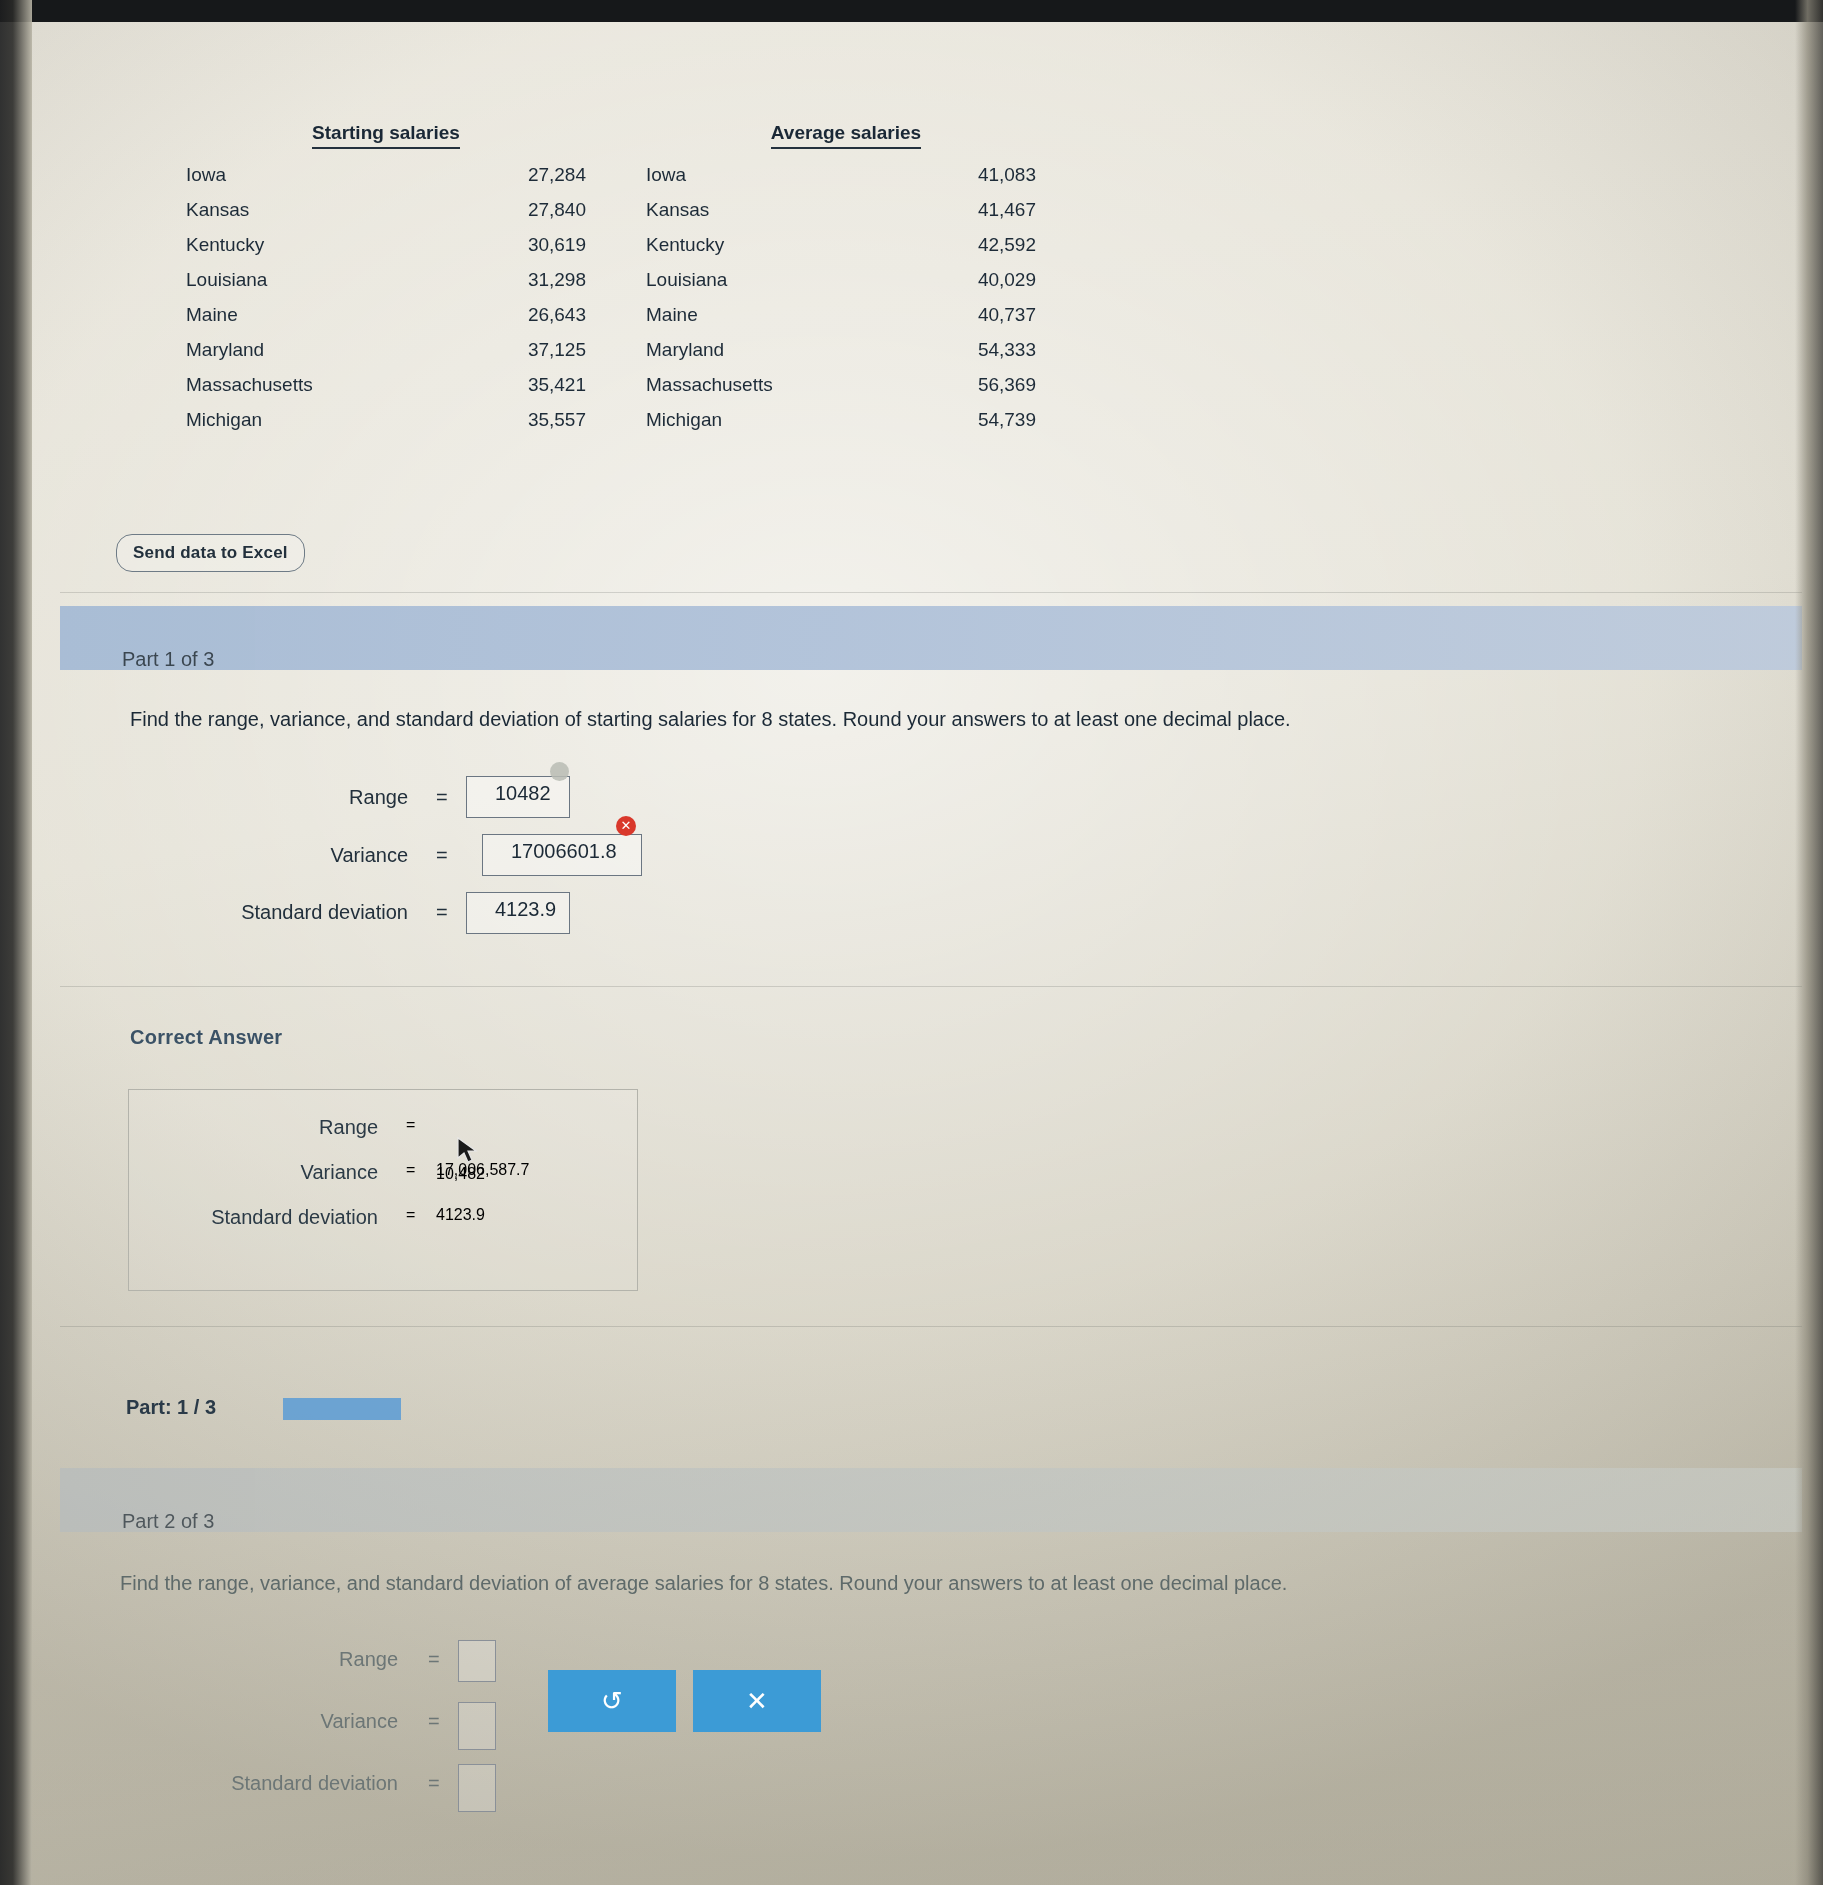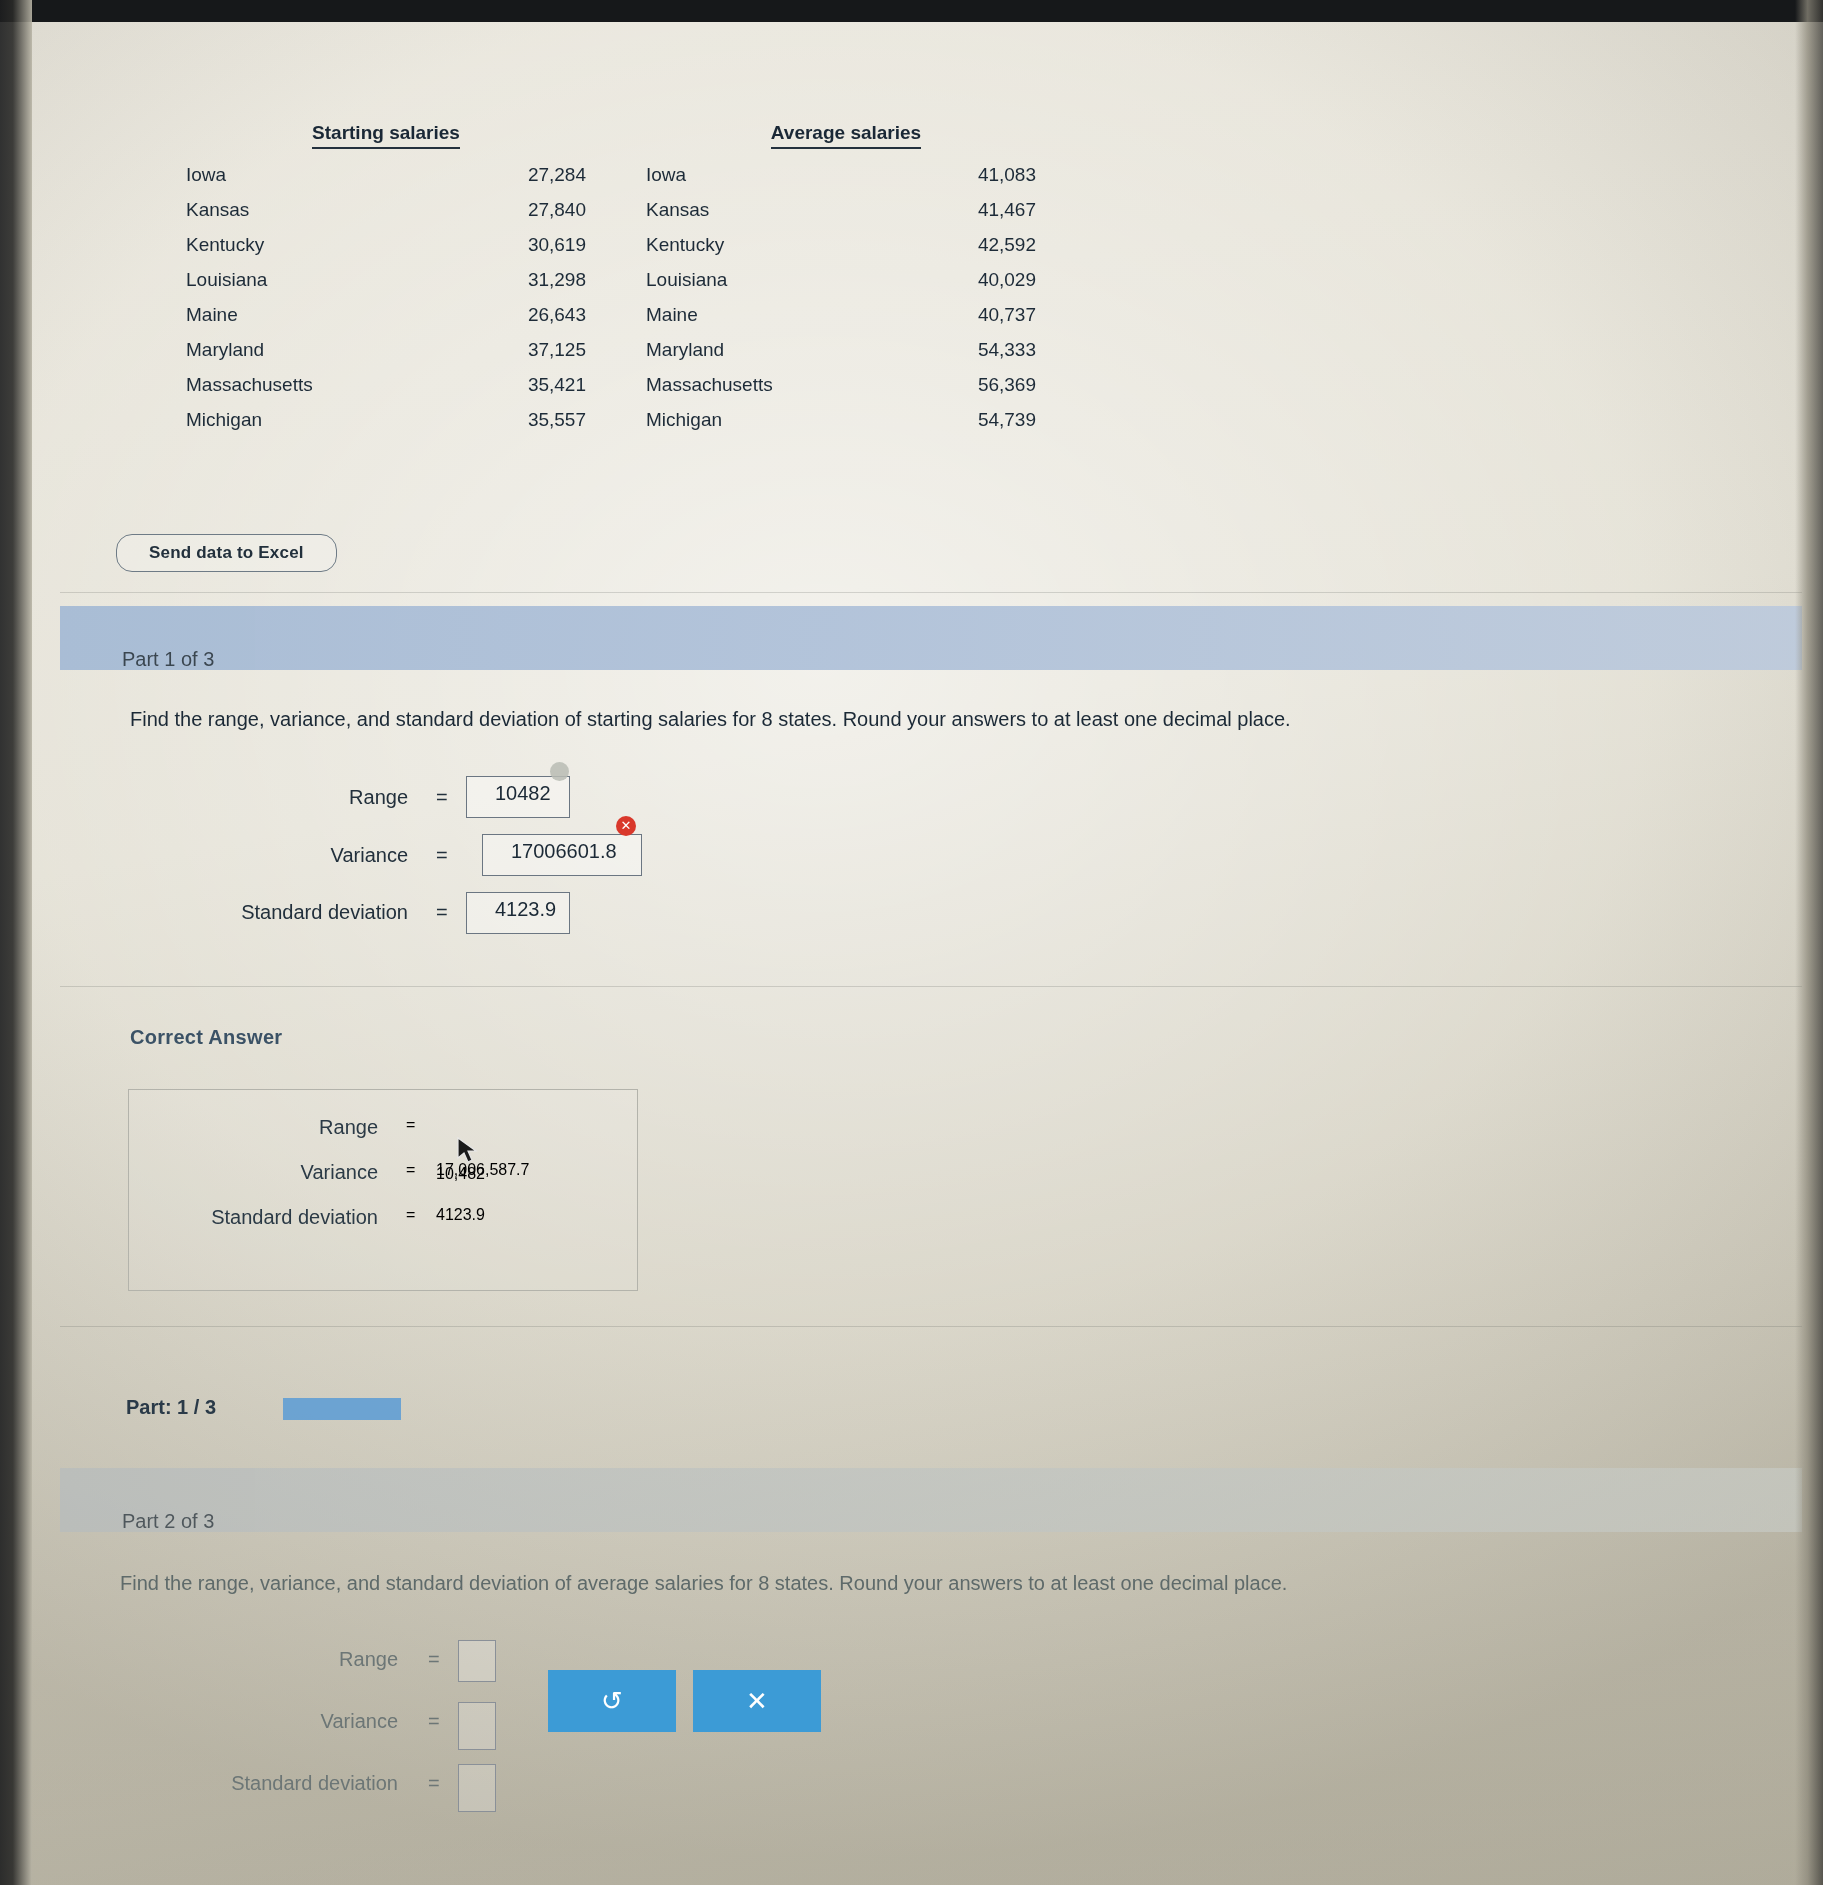--- a/index.html
+++ b/index.html
@@ -101,21 +101,21 @@
   .c-state1 { position: absolute; left: 0px; width: 240px; }
   .c-val1   { position: absolute; left: 240px; width: 160px; text-align: right; }
   .c-state2 { position: absolute; left: 460px; width: 250px; }
   .c-val2   { position: absolute; left: 690px; width: 160px; text-align: right; }
 
   
   .excel-btn {
     position: absolute;
     left: 78px;
     top: 508px;
-    padding: 8px 32px;
+    padding: 8px 16px;
     border: 1px solid #6e7b86;
     border-radius: 16px;
     background: rgba(255,255,255,0.18);
     font-size: 17px;
     color: #22303c;
     font-weight: bold;
     letter-spacing: 0.2px;
   }
 
   

